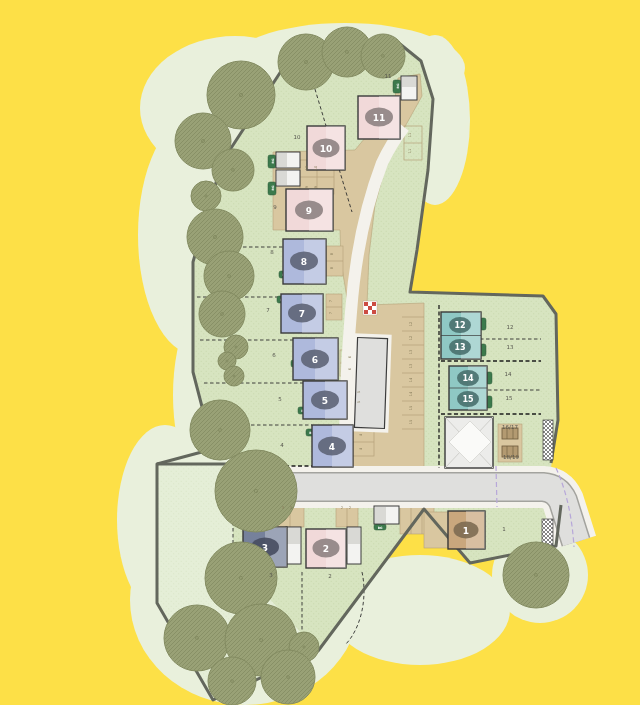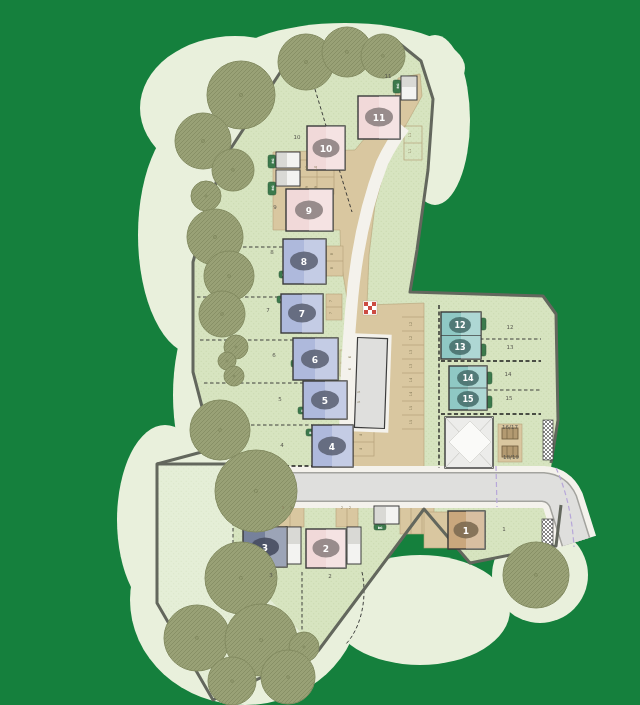--- a/index.html
+++ b/index.html
@@ -1,16 +1,16 @@
 <!DOCTYPE html>
 <html style="--grass: #d7e4c0; --grassdot: #c6d8aa; --open: #e5eed7; --opendot: #d7e4c2; --canopy: #e9f0dc; --tree: #99a176; --treeline: #848c62; --road: #dfdfdd; --roadedge: #a3a39e; --path: #f4f2ec; --tan: #d9c7a0; --tanline: #b5a278; --pink: #f1d9d9; --blue: #aeb9dc; --teal: #8fc8c4; --slate: #76819b; --tanh: #c9a77d; --garage: #f3f3f1; --bound: #63675d; --store: #3c7a4c; --util: #b7a7d9; --accent_red: #cc4b42; --ovalpink: #8b7f80; --ovalblue: #5c6274; --ovalteal: #49706e; --ovalslate: #474d61; --ovaltan: #7d6b52;"><head>
 <meta charset="utf-8">
 <style>
   html,body{margin:0;padding:0;background:#ffffff;}
-  #stage{position:relative;width:640px;height:705px;background:#15803d;overflow:hidden;
+  #stage{position:relative;width:640px;height:705px;background:#fde047;overflow:hidden;
          font-family:"DejaVu Sans", sans-serif;}
   svg{display:block;}
   
   .canopy{fill:var(--canopy);}
   .f-grass{fill:var(--grass);} .f-grassdot{fill:var(--grassdot);}
   .f-open{fill:var(--open);}  .f-opendot{fill:var(--opendot);}
   .grass{fill:url(#grassP);stroke:none;}
   .open{fill:url(#openP);stroke:none;}
   .tan{fill:var(--tan);stroke:var(--tanline);stroke-width:.6;}
   .tanline{stroke:var(--tanline);stroke-width:.7;fill:none;}

